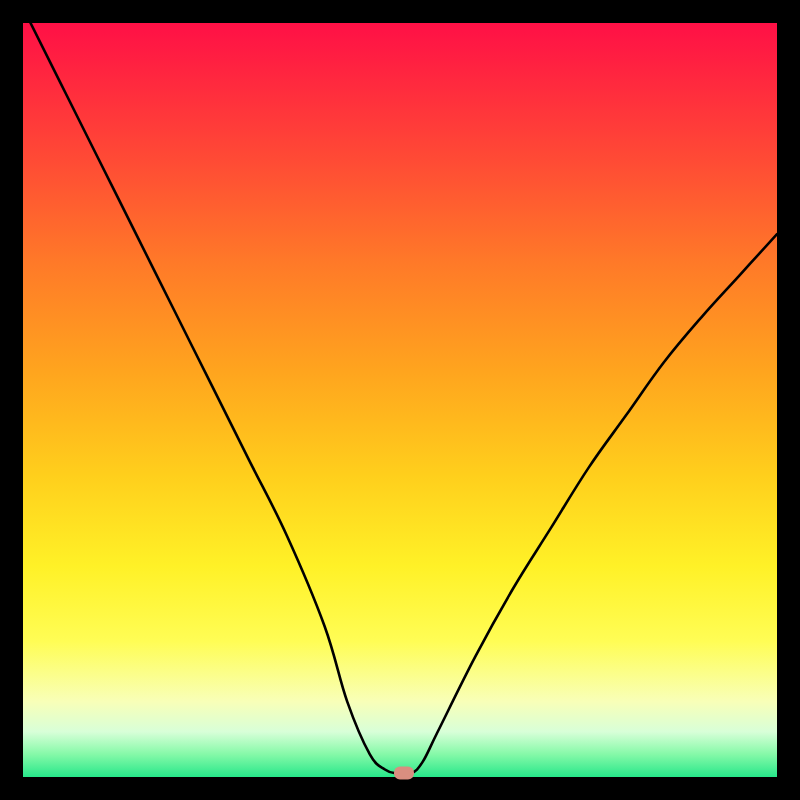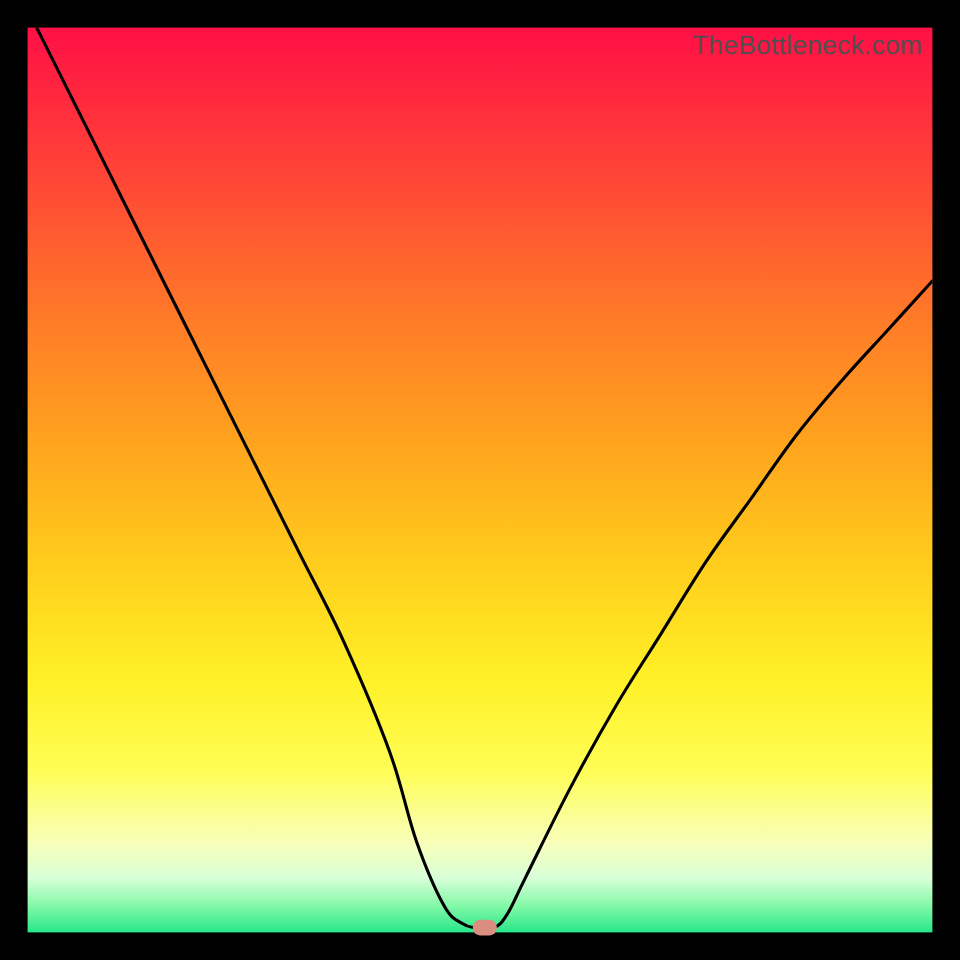--- a/index.html
+++ b/index.html
@@ -64,21 +64,20 @@
     border-radius: 6px;
     transform: translate(-50%, -50%);
     pointer-events: none;
   }
 </style>
 </head>
 <body>
 
 <div class="stage">
   <div class="plot">
-    <div class="watermark">TheBottleneck.com</div>
 
     <svg class="curve" viewBox="0 0 754 754" preserveAspectRatio="none">
       <path id="curve-path" fill="none" stroke="#000" stroke-width="2.6" stroke-linecap="round" stroke-linejoin="round" d="M 7.54 0.00 C 12.97 10.86, 25.49 35.89, 37.70 60.32 C 49.91 84.75, 61.83 108.58, 75.40 135.72 C 88.97 162.86, 99.53 183.98, 113.10 211.12 C 126.67 238.26, 137.23 259.38, 150.80 286.52 C 164.37 313.66, 174.93 334.78, 188.50 361.92 C 202.07 389.06, 212.63 410.18, 226.20 437.32 C 239.77 464.46, 250.33 482.86, 263.90 512.72 C 277.47 542.58, 290.74 573.34, 301.60 603.20 C 312.46 633.06, 316.08 655.53, 324.22 678.60 C 332.36 701.67, 340.05 719.17, 346.84 731.38 C 353.63 743.59, 357.17 743.07, 361.92 746.46 C 366.67 749.85, 368.48 749.55, 373.23 750.23 C 377.98 750.91, 383.56 752.27, 388.31 750.23 C 393.06 748.19, 394.87 746.38, 399.62 738.92 C 404.37 731.46, 405.20 727.76, 414.70 708.76 C 424.20 689.76, 438.83 659.15, 452.40 633.36 C 465.97 607.57, 476.53 588.57, 490.10 565.50 C 503.67 542.43, 514.23 526.90, 527.80 505.18 C 541.37 483.46, 551.93 465.22, 565.50 444.86 C 579.07 424.50, 589.63 411.08, 603.20 392.08 C 616.77 373.08, 627.33 356.94, 640.90 339.30 C 654.47 321.66, 665.03 309.67, 678.60 294.06 C 692.17 278.45, 702.73 267.52, 716.30 252.59 C 729.87 237.66, 747.21 218.58, 754.00 211.12"></path>
     </svg>
 
     <div class="dot" id="marker-dot" style="left: 380.77px; top: 750.23px;"></div>
   </div>
 </div>
 
 </body></html>

